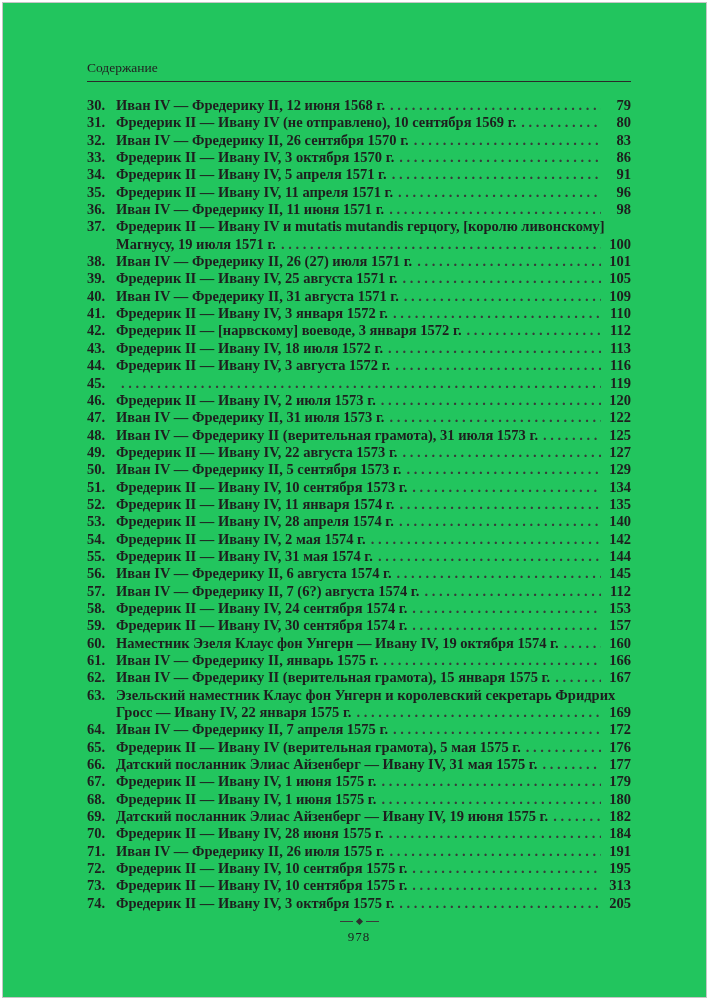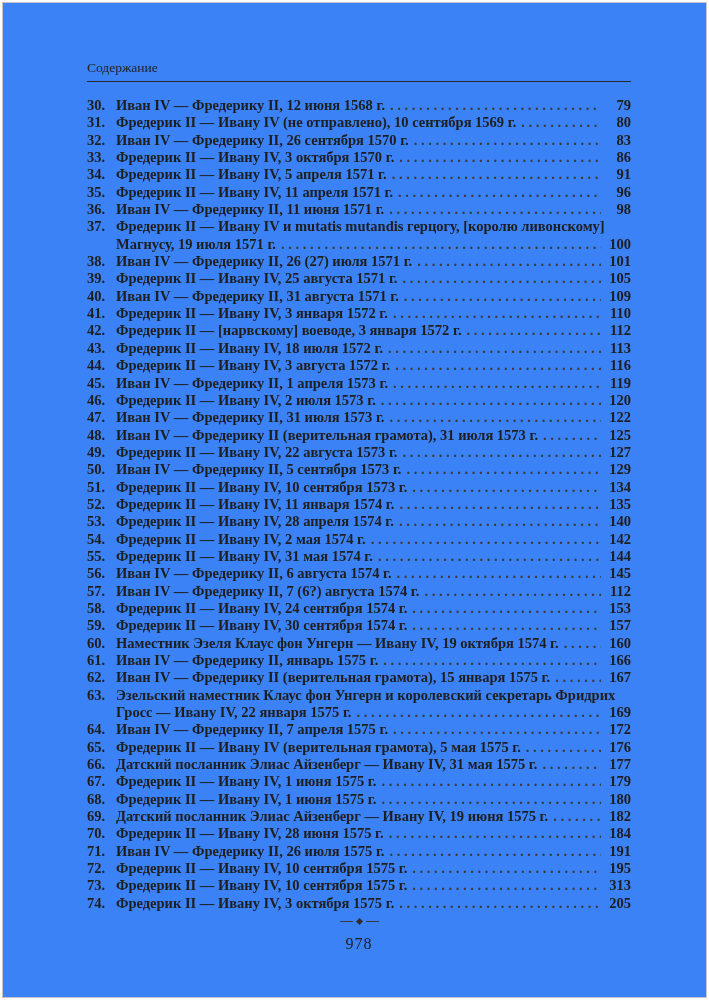--- a/index.html
+++ b/index.html
@@ -5,21 +5,21 @@
   * { margin: 0; padding: 0; box-sizing: border-box; }
   html, body { width: 709px; height: 1000px; background: #ffffff; }
   body {
     font-family: "Liberation Serif", "DejaVu Serif", serif;
     color: #1e1e1e;
     position: relative;
   }
   .page {
     position: absolute;
     inset: 2px;
-    background: #3b82f6;
+    background: #22c55e;
     border: 1px solid #c6c6c6;
     padding: 56px 75px 0 84px;
   }
   .page-header .running-title {
     font-size: 13.5px;
     line-height: 17px;
     color: #222;
   }
   .header-rule {
     margin-top: 5px;
@@ -61,22 +61,22 @@
     justify-content: center;
     gap: 4px;
     height: 9px;
   }
   .orn-line { width: 13px; height: 1px; background: #3a3a3a; display: inline-block; }
   .orn-diamond {
     width: 5px; height: 5px; background: #2e2e2e;
     transform: rotate(45deg); display: inline-block;
   }
   .folio {
-    margin-top: 9px;
-    font-size: 16px;
+    margin-top: 3px;
+    font-size: 13px;
     letter-spacing: 1px;
     color: #1e1e1e;
   }
 </style>
 </head>
 <body>
 
 <div class="page">
 
   <header class="page-header">
@@ -204,21 +204,20 @@
         <div class="line">
           <span class="num">44.</span>
           <span class="txt">Фредерик II — Ивану IV, 3 августа 1572 г.</span>
           <span class="leader">. . . . . . . . . . . . . . . . . . . . . . . . . . . . . . . . . . . . . . . . . . . . . . . . . . . . . . . . . . . . . . . . . . . . . . . . . . . . . . . . . . . . . . . . . . . . . . . . . . . . . . . . . . . . . . . . . . . . . . . . . . . . . . . . . . . . . . . . . . . . . . . . . . . . . . . . . . . . . . . . . . . . . . . . . . . . . . . . . . . . . . . . . . . . . . . . . . . . . . . . </span>
           <span class="pg">116</span>
         </div>
       </div>
       <div class="entry">
         <div class="line">
           <span class="num">45.</span>
-          <span class="txt">Иван IV — Фредерику II, 1 апреля 1573 г.</span>
           <span class="leader">. . . . . . . . . . . . . . . . . . . . . . . . . . . . . . . . . . . . . . . . . . . . . . . . . . . . . . . . . . . . . . . . . . . . . . . . . . . . . . . . . . . . . . . . . . . . . . . . . . . . . . . . . . . . . . . . . . . . . . . . . . . . . . . . . . . . . . . . . . . . . . . . . . . . . . . . . . . . . . . . . . . . . . . . . . . . . . . . . . . . . . . . . . . . . . . . . . . . . . . . </span>
           <span class="pg">119</span>
         </div>
       </div>
       <div class="entry">
         <div class="line">
           <span class="num">46.</span>
           <span class="txt">Фредерик II — Ивану IV, 2 июля 1573 г.</span>
           <span class="leader">. . . . . . . . . . . . . . . . . . . . . . . . . . . . . . . . . . . . . . . . . . . . . . . . . . . . . . . . . . . . . . . . . . . . . . . . . . . . . . . . . . . . . . . . . . . . . . . . . . . . . . . . . . . . . . . . . . . . . . . . . . . . . . . . . . . . . . . . . . . . . . . . . . . . . . . . . . . . . . . . . . . . . . . . . . . . . . . . . . . . . . . . . . . . . . . . . . . . . . . . </span>
           <span class="pg">120</span>

